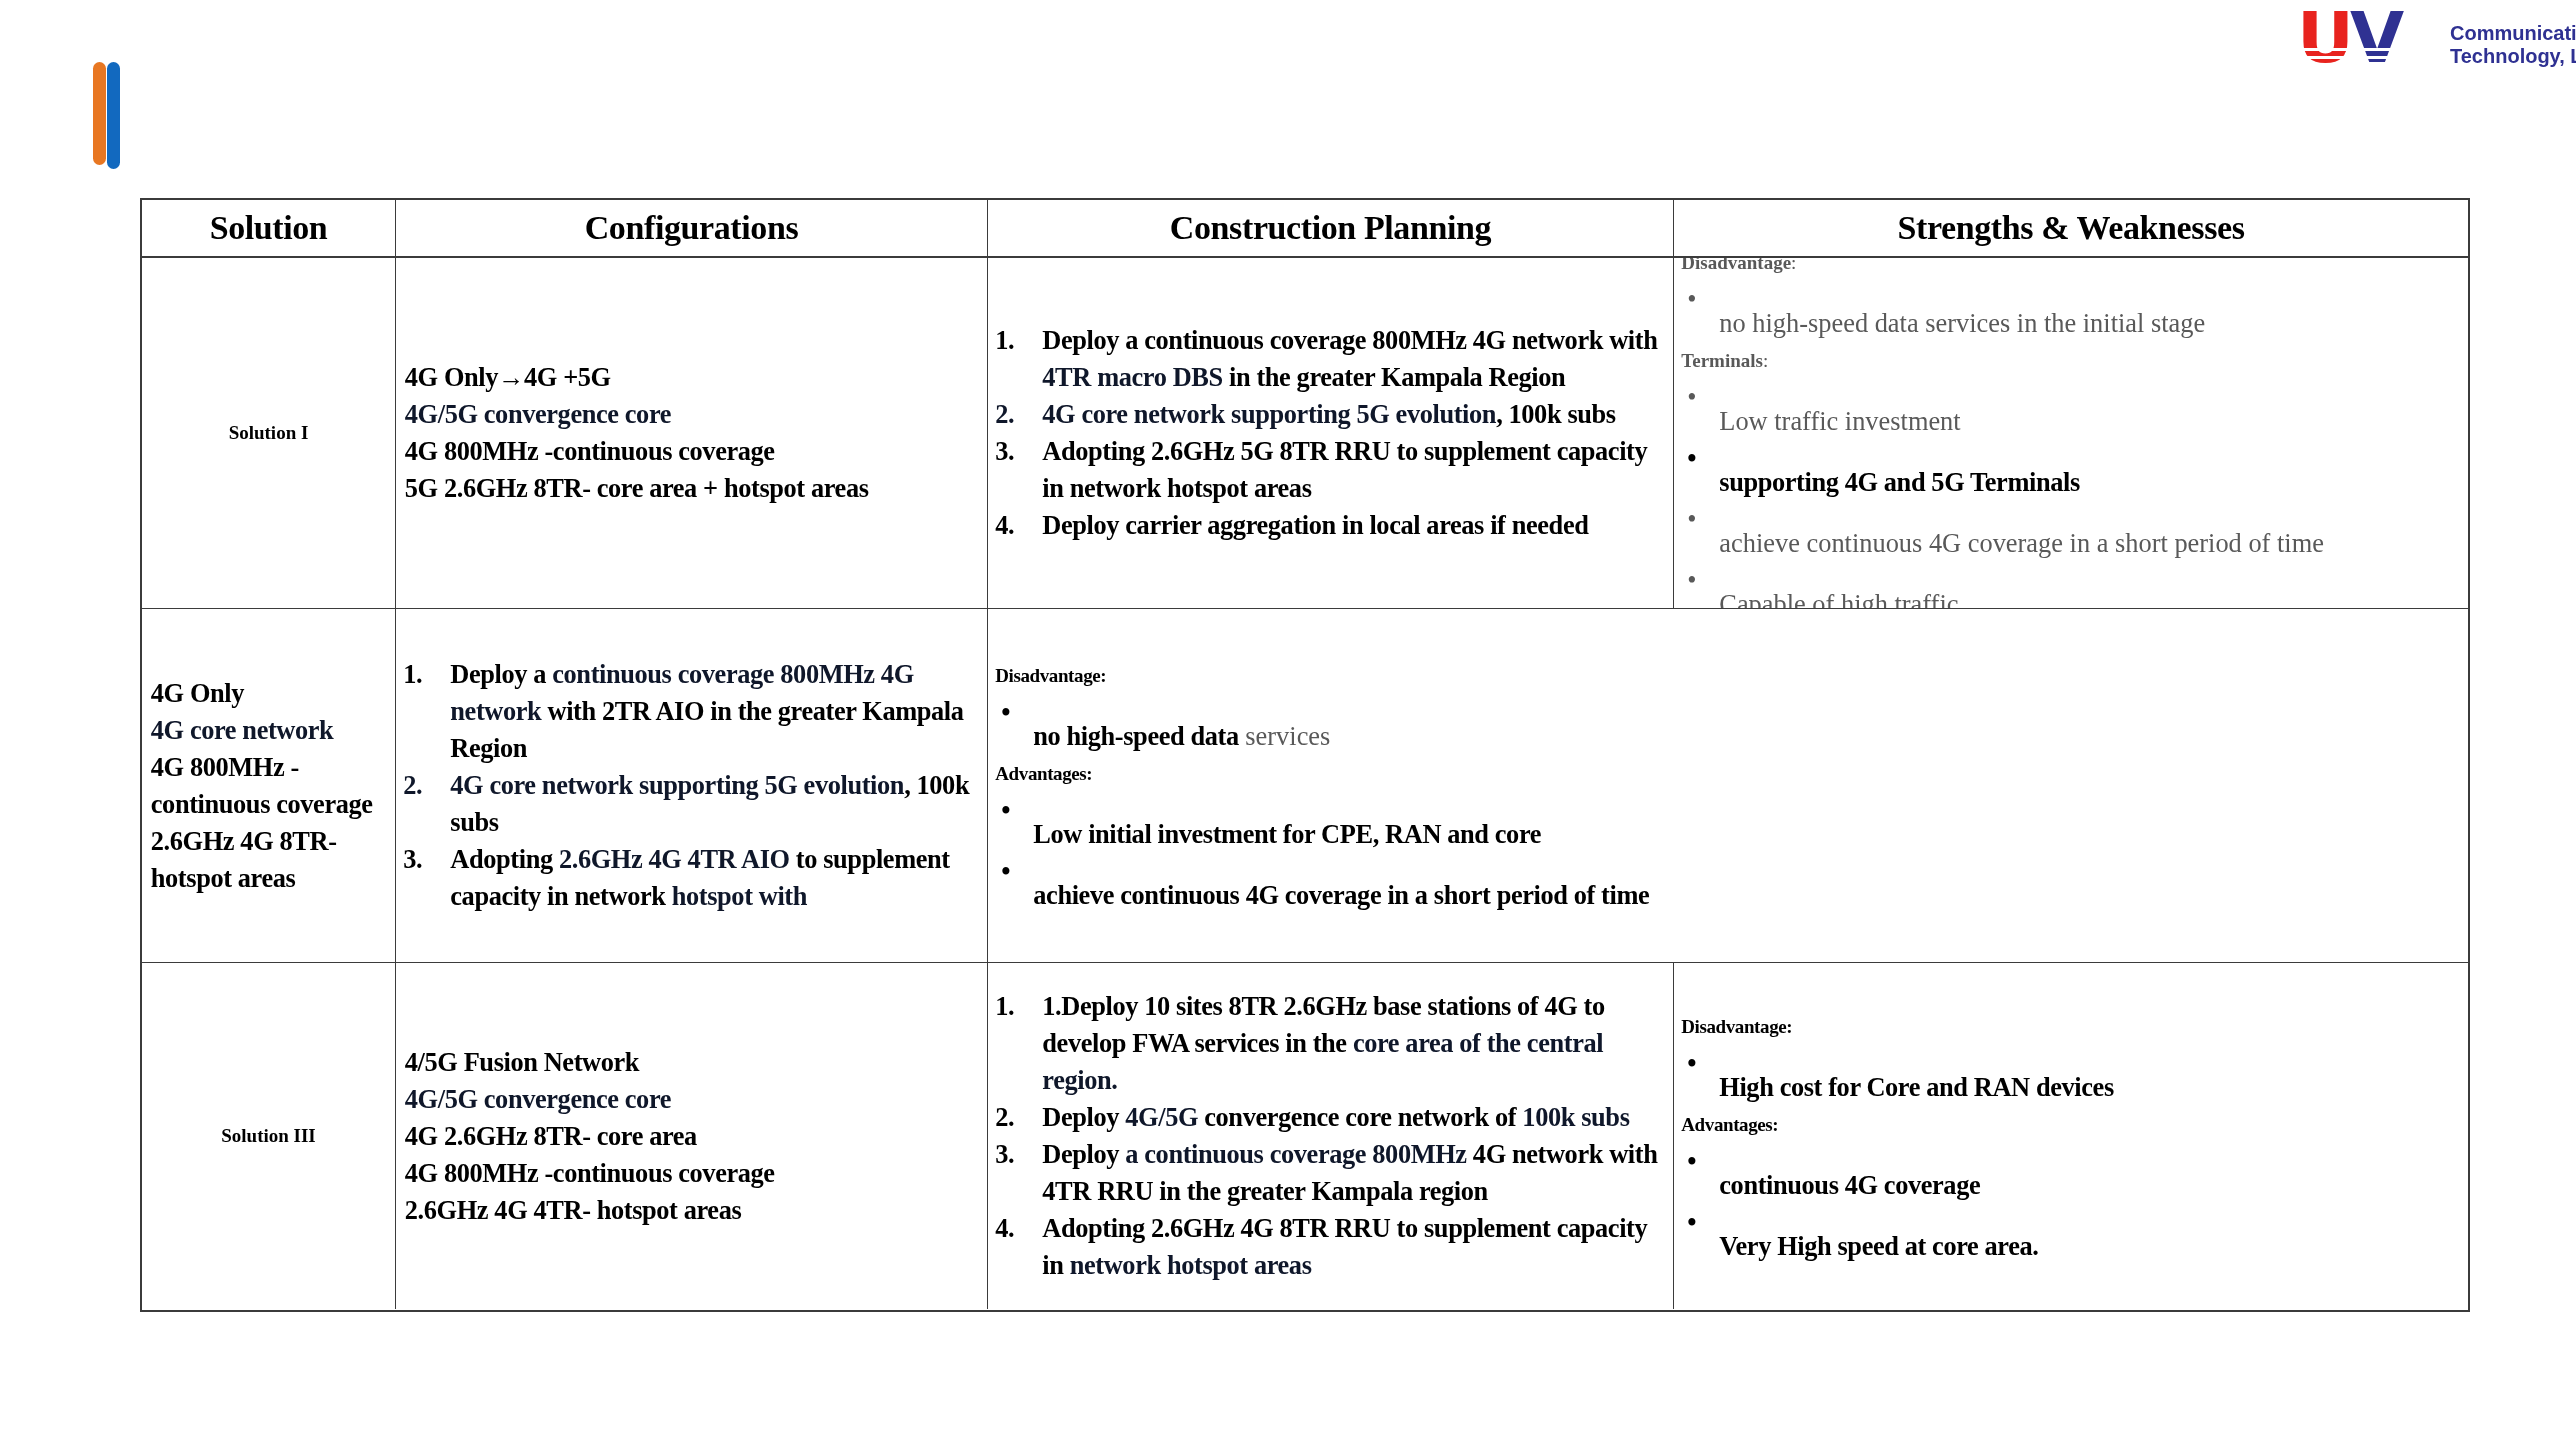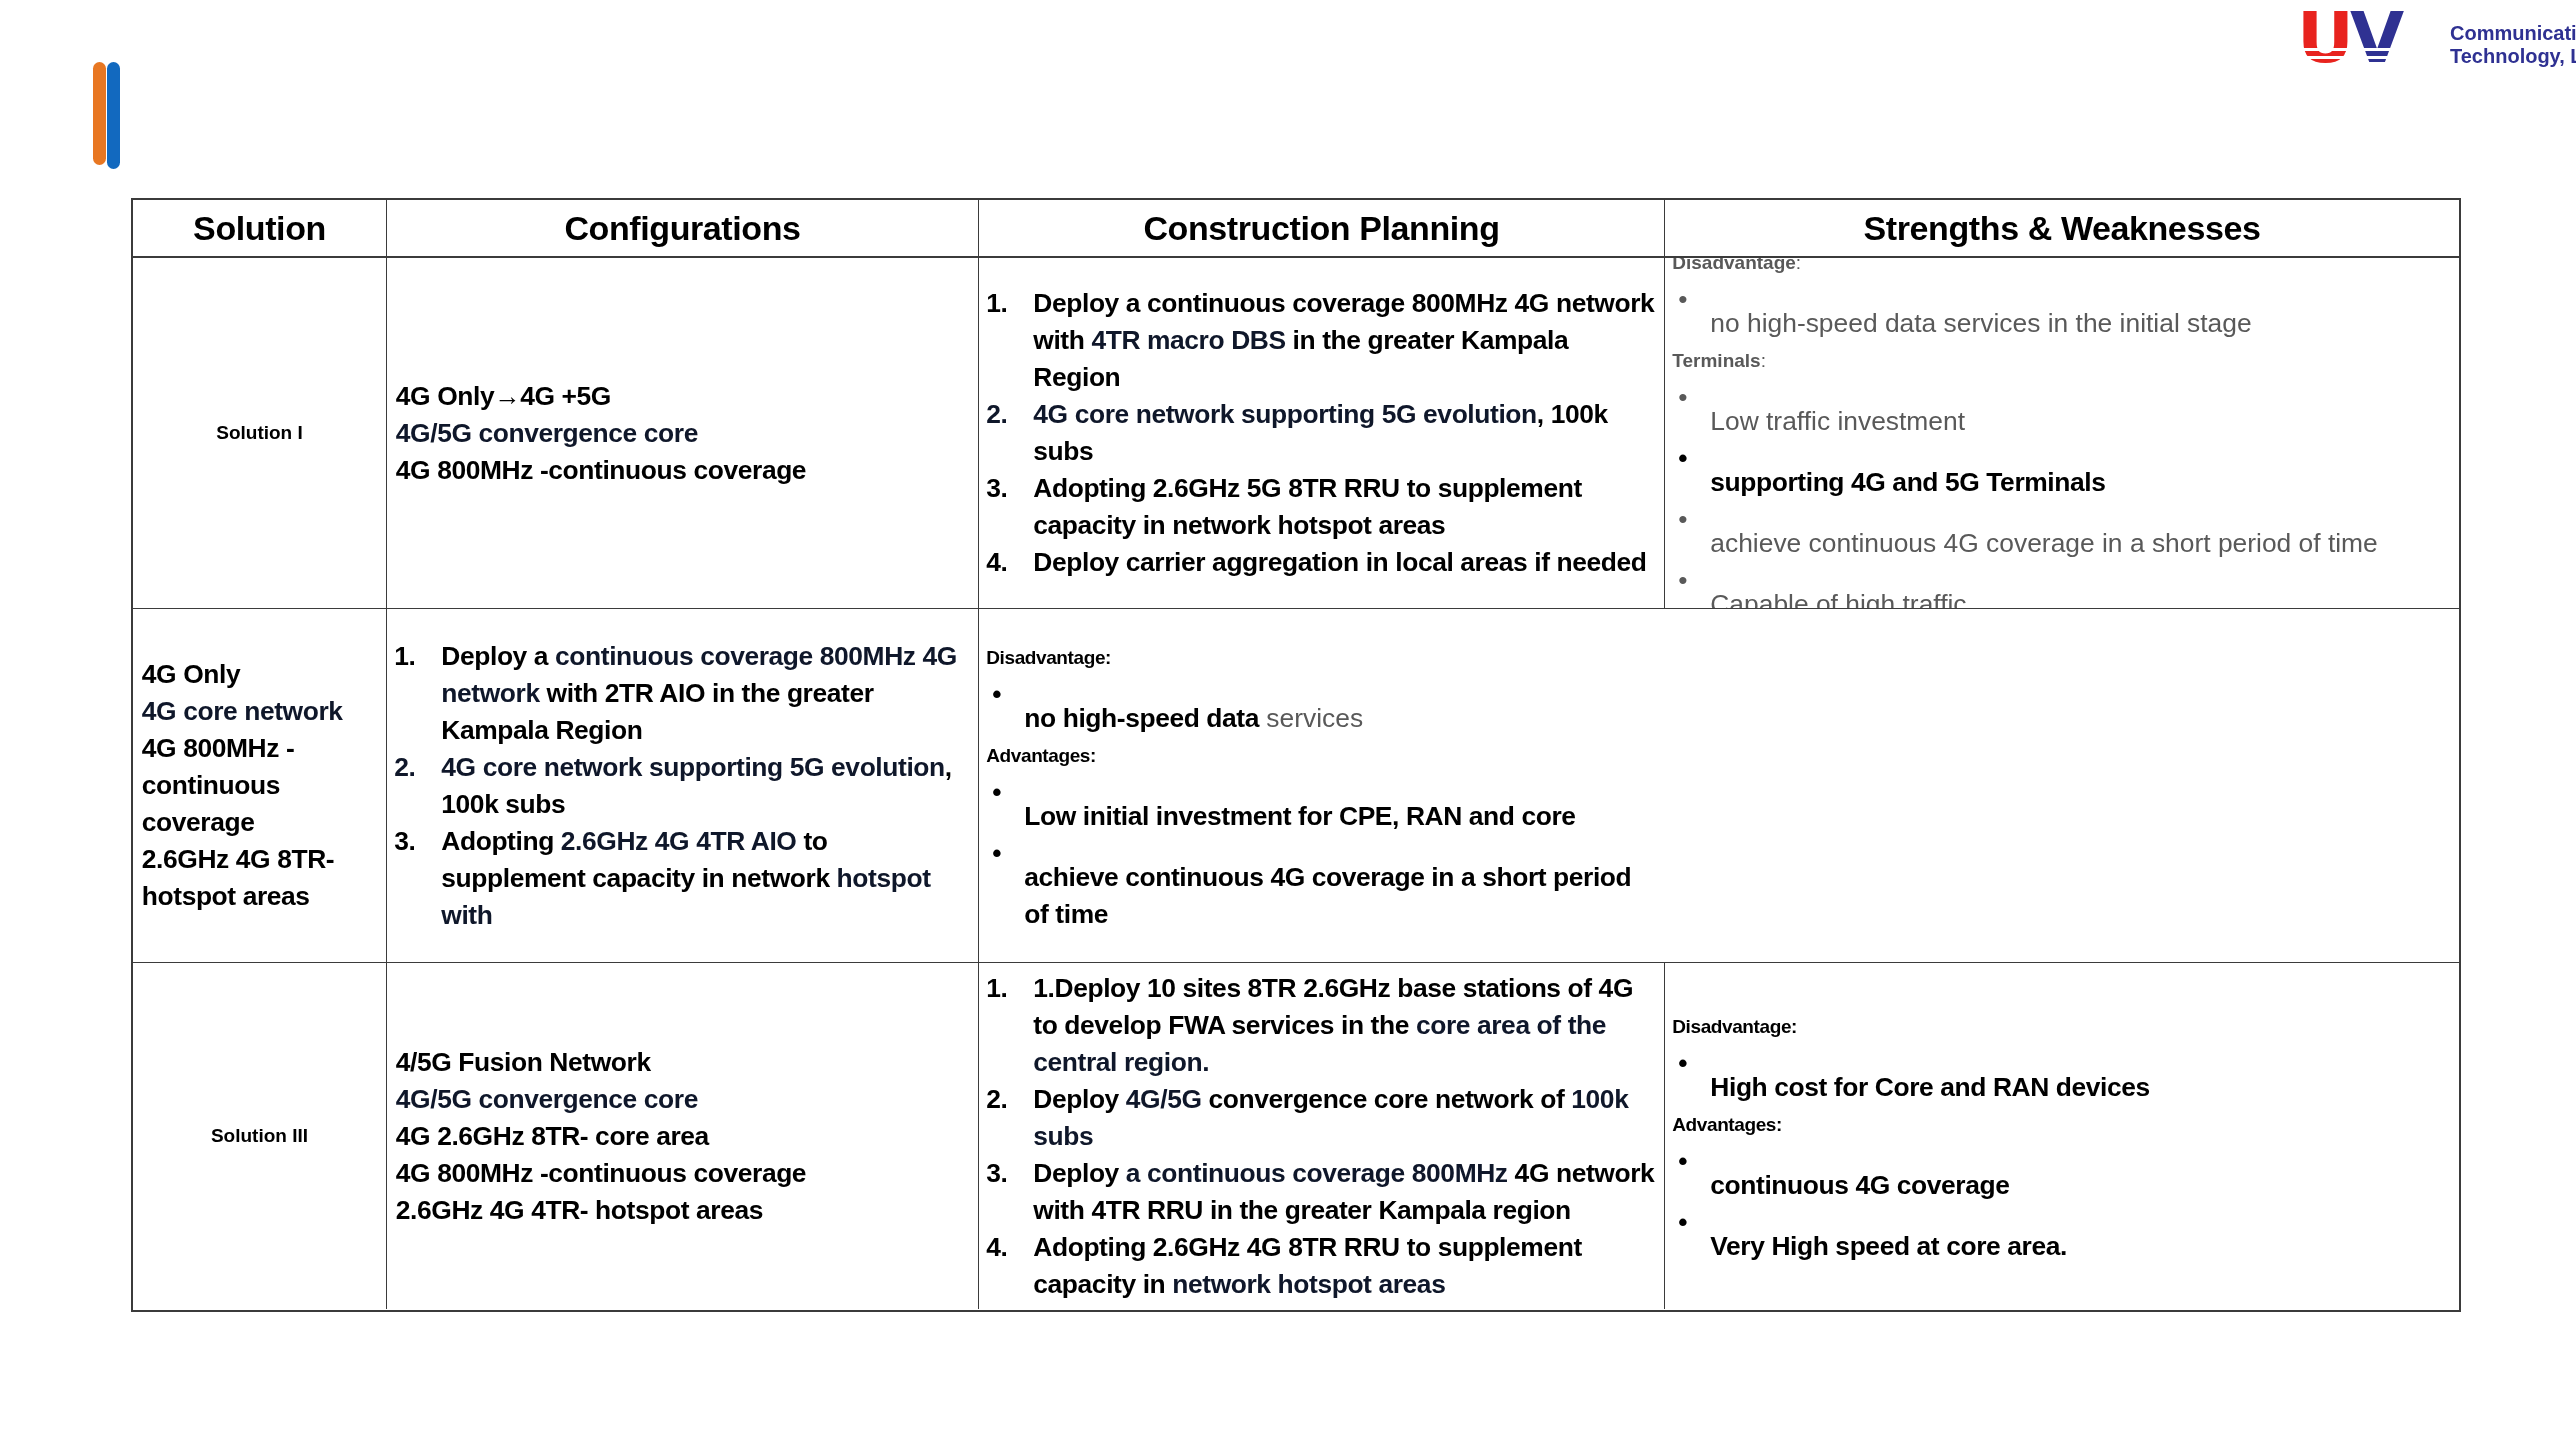--- a/index.html
+++ b/index.html
@@ -16,22 +16,22 @@
   .logo-letters{position:absolute;left:0;top:-4.4px;width:151px;height:73px;}
   .logo-u{position:absolute;left:0;top:0;font-size:70px;font-weight:900;color:#e8231e;
           font-family:"DejaVu Sans",sans-serif;line-height:73px;}
   .logo-v{position:absolute;left:53px;top:0;font-size:70px;font-weight:900;color:#2f3192;
           font-family:"DejaVu Sans",sans-serif;line-height:73px;}
   .logo-stripe{position:absolute;left:0;width:147px;height:3.7px;background:#fff;}
   .logo-text{position:absolute;left:153px;top:16px;color:#2f3192;font-weight:bold;
              font-size:20px;line-height:23px;white-space:nowrap;}
 
   
-  .ctable{position:absolute;left:131px;top:198px;width:2330px;height:1114px;
-          border:2.2px solid #3b3b3b;box-sizing:border-box;}
+  .ctable{position:absolute;left:140px;top:198px;width:2330px;height:1114px;
+          border:2.2px solid #3b3b3b;box-sizing:border-box;font-family:Liberation Serif, serif;}
   .trow{display:grid;grid-template-columns:253px 592px 686px 795px;box-sizing:border-box;}
   .trow + .trow{border-top:1.5px solid #3b3b3b;}
   .trow.header{height:57px;border-bottom:0.7px solid #3b3b3b;}
   .trow.r1{height:351px;}
   .trow.r2{height:354px;}
   .trow.r3{height:347px;}
   .tcell{box-sizing:border-box;display:flex;flex-direction:column;justify-content:center;
          overflow:hidden;}
   .tcell + .tcell{border-left:1.5px solid #3b3b3b;}
 
@@ -89,20 +89,21 @@
       <div class="tcell hcell">Strengths &amp; Weaknesses</div>
     </div>
     <div class="trow r1">
         <div class="tcell sol-cell">
           <span>Solution I</span>
         </div>
         <div class="tcell cfg-cell">
           <div class="cfg-line"><span class="seg-k">4G Only→4G +5G</span></div>
           <div class="cfg-line"><span class="seg-r">4G/5G convergence core</span></div>
           <div class="cfg-line"><span class="seg-k">4G 800MHz -continuous coverage</span></div>
+          <div class="cfg-line"><span class="seg-k">5G 2.6GHz 8TR- core area + hotspot areas</span></div>
         </div>
         <div class="tcell plan-cell">
           <div class="plan-item">
             <span class="plan-num seg-k">1.</span>
             <div class="plan-text"><span class="seg-k">Deploy a continuous coverage 800MHz 4G network with </span><span class="seg-r">4TR macro DBS</span><span class="seg-k"> in the greater Kampala Region</span></div>
           </div>
           <div class="plan-item">
             <span class="plan-num seg-r">2.</span>
             <div class="plan-text"><span class="seg-r">4G core network supporting 5G evolution</span><span class="seg-k">, 100k subs</span></div>
           </div>

